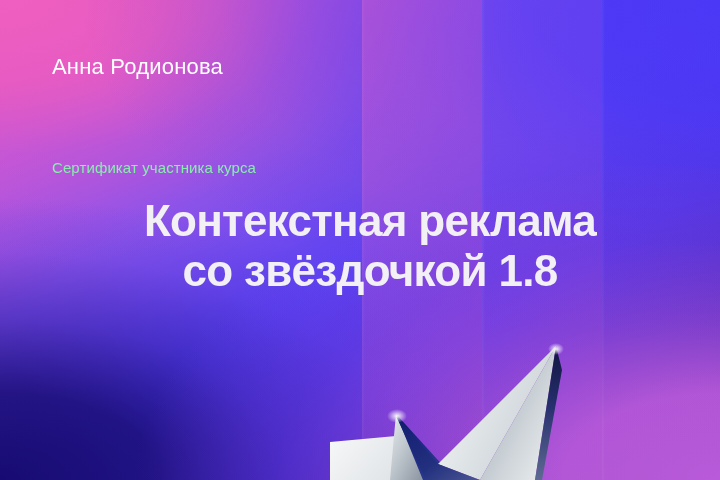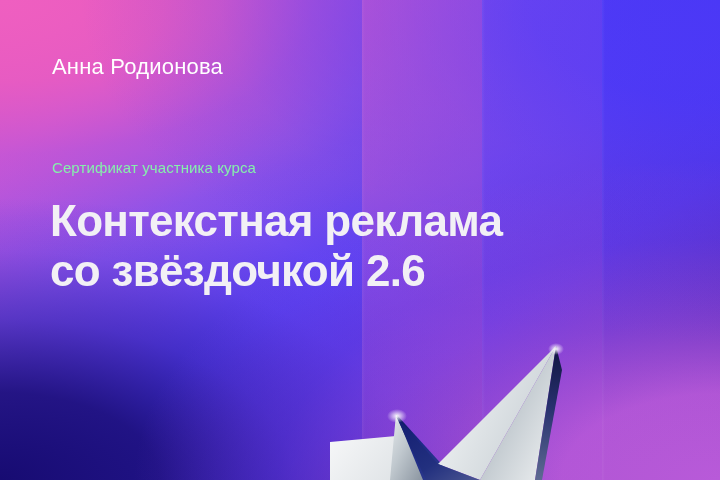--- a/index.html
+++ b/index.html
@@ -6,20 +6,21 @@
     margin: 0;
     padding: 0;
     background: #101010;
   }
   #certificate-canvas {
     position: relative;
     width: 720px;
     height: 480px;
     overflow: hidden;
     font-family: "Liberation Sans", sans-serif;
+    text-align: center;
     -webkit-font-smoothing: antialiased;
   }
 
   
   .bg-layer {
     position: absolute;
     inset: 0;
   }
   
   .bg-base {
@@ -248,16 +249,16 @@
 
       <ellipse cx="67" cy="86" rx="10" ry="7" fill="url(#gTipGlow)"></ellipse>
       <ellipse cx="226" cy="19" rx="8" ry="6" fill="url(#gTipGlow)"></ellipse>
     </svg>
   </div>
 
   <div class="text-block">
     <div class="recipient-name">Анна Родионова</div>
     <div class="cert-subtitle">Сертификат участника курса</div>
     <div class="course-title">Контекстная реклама
-со звёздочкой 2.6</div>
+со звёздочкой 1.8</div>
   </div>
 
 </div>
 
 </body></html>

